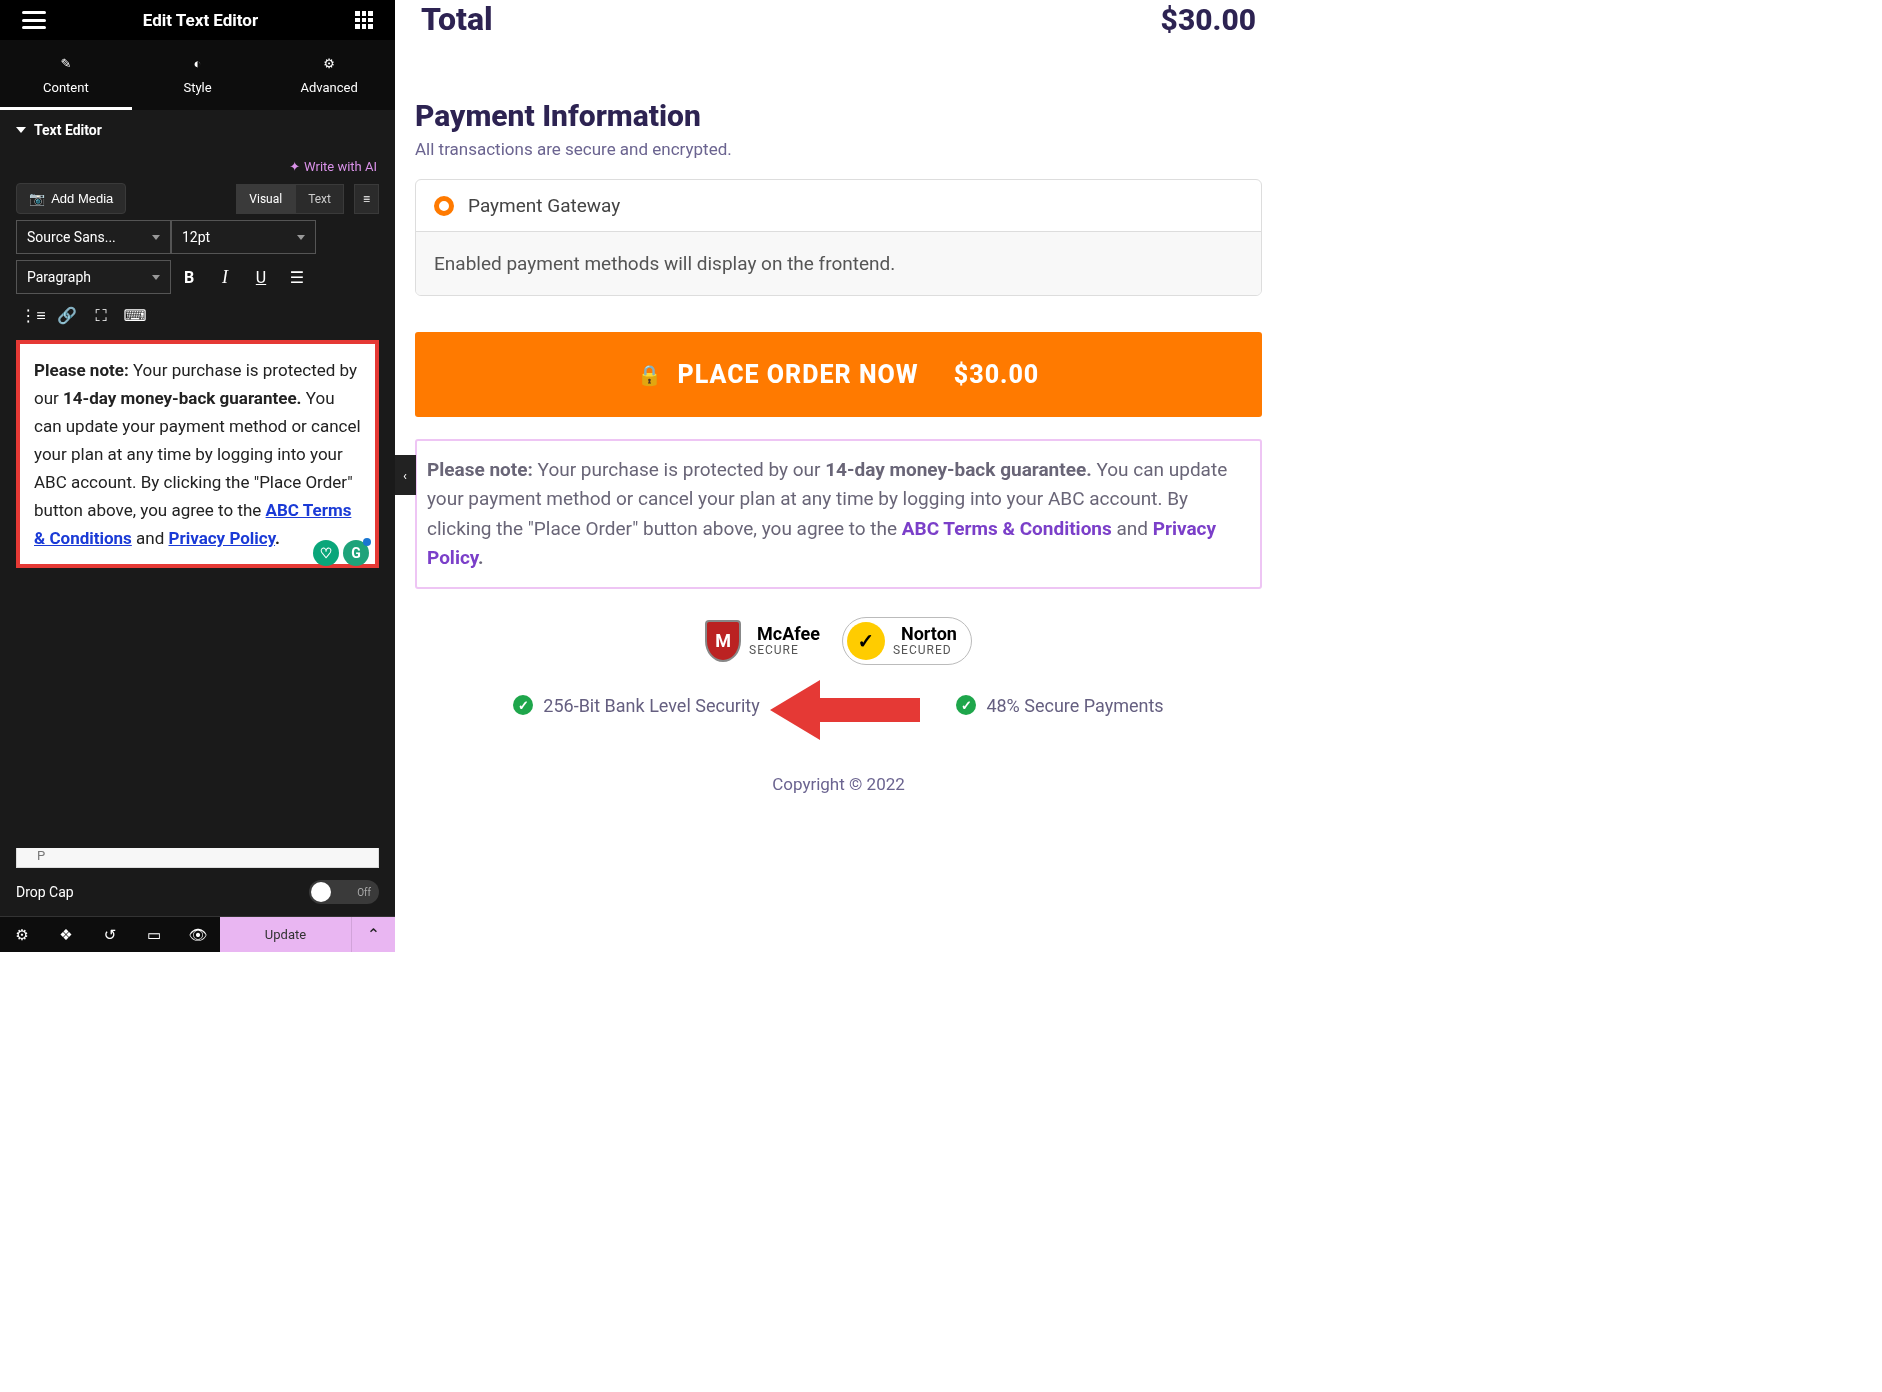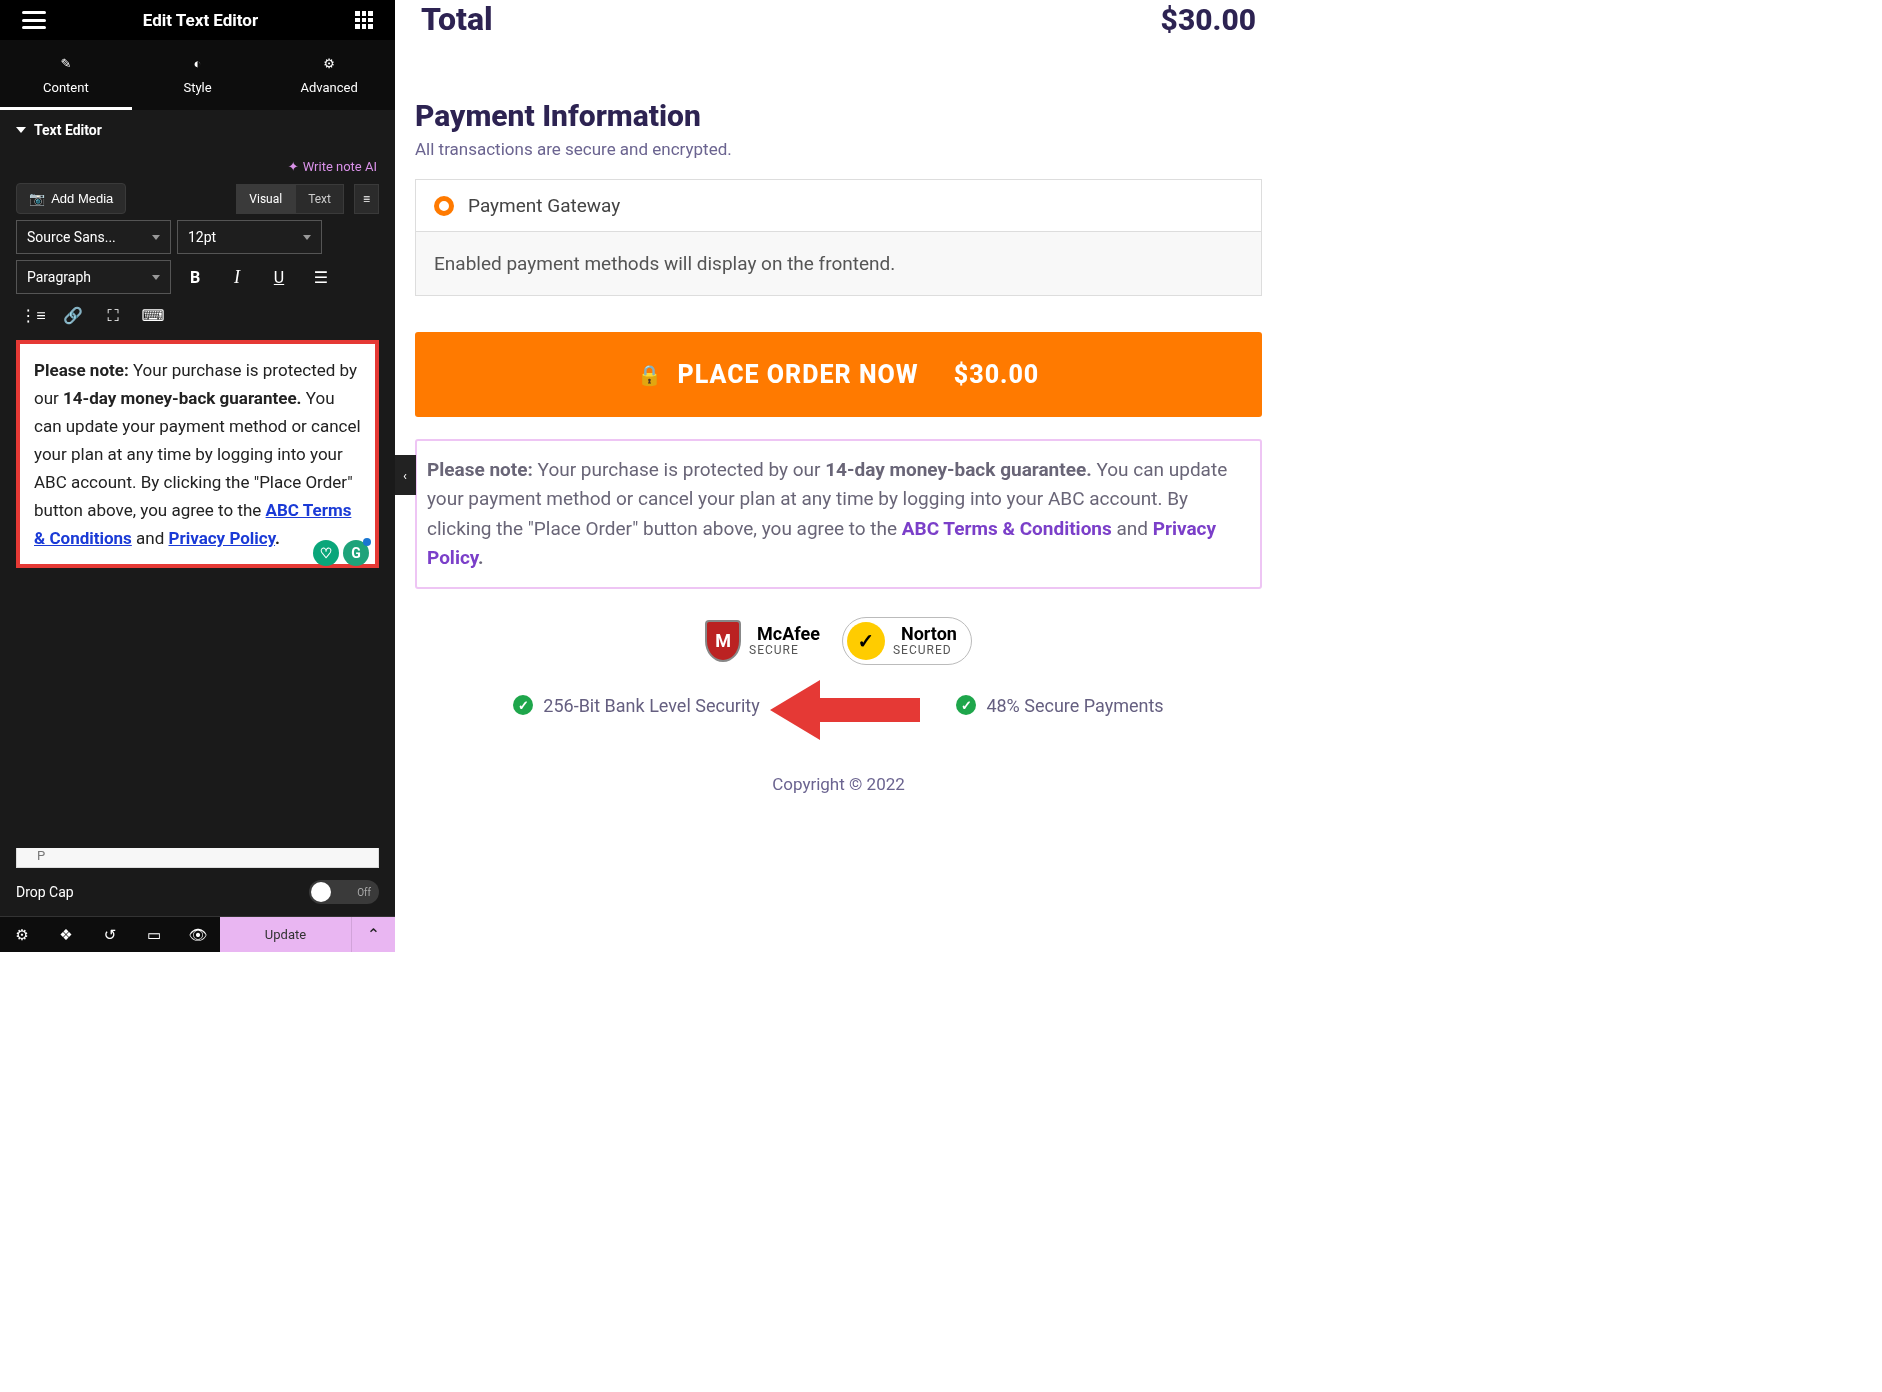--- a/index.html
+++ b/index.html
@@ -29,21 +29,21 @@
 
 .media-row { display: flex; align-items: center; gap: 10px; padding: 8px 16px 6px; }
 .add-media-btn { background: #2b2b2b; border: 1px solid #3a3a3a; color: #fff; padding: 7px 12px; border-radius: 4px; font-size: 13px; cursor: pointer; display: inline-flex; align-items: center; gap: 6px; }
 .spacer { flex: 1; }
 .vt-tabs { display: flex; }
 .vt-tab { background: #2b2b2b; color: #ccc; padding: 7px 12px; font-size: 12px; border: 1px solid #3a3a3a; cursor: pointer; text-align: right; }
 .vt-tab.active { background: #3a3a3a; color: #fff; }
 .db-icon { background: #2b2b2b; border: 1px solid #3a3a3a; padding: 7px 8px; cursor: pointer; color: #fff; font-size: 12px; }
 
 .toolbar { padding: 0 16px; display: flex; flex-direction: column; gap: 6px; }
-.tool-row { display: flex; gap: 6px; align-items: center; }
+.tool-row { display: flex; align-items: center; }
 .sel { background: #1e1e1e; border: 1px solid #555; color: #fff; padding: 8px 10px; font-size: 14px; display: flex; align-items: center; justify-content: space-between; cursor: pointer; }
 .sel .tri { width: 0; height: 0; border-left: 4px solid transparent; border-right: 4px solid transparent; border-top: 5px solid #999; margin-left: 8px; }
 .font-sel { width: 155px; }
 .size-sel { width: 145px; }
 .para-sel { width: 155px; }
 .fmt-btn { width: 36px; height: 34px; display: flex; align-items: center; justify-content: center; color: #fff; font-size: 16px; cursor: pointer; }
 .bold { font-weight: 700; }
 .ital { font-style: italic; font-family: serif; font-size: 18px; }
 .under { text-decoration: underline; }
 .icon-btn { width: 34px; height: 30px; display: flex; align-items: center; justify-content: center; color: #fff; cursor: pointer; }
@@ -70,21 +70,21 @@
 .expand-up { width: 44px; display: flex; align-items: center; justify-content: center; color: #222; cursor: pointer; background: #e9b6f2; border-left: 1px solid rgba(0,0,0,0.1); }
 
 
 .preview { flex: 1; background: #fff; padding: 0 20px 0 20px; position: relative; overflow: hidden; }
 .collapse-handle { position: absolute; left: -1px; top: 455px; width: 22px; height: 40px; background: #222; color: #fff; display: flex; align-items: center; justify-content: center; cursor: pointer; font-size: 13px; }
 .total-row { display: flex; justify-content: space-between; align-items: center; padding: 0 6px 10px; }
 .total-lbl { font-size: 32px; font-weight: 800; color: #2d2352; }
 .total-amt { font-size: 30px; font-weight: 800; color: #2d2352; }
 .pay-title { font-size: 30px; font-weight: 800; color: #2d2352; margin-top: 50px; }
 .pay-sub { color: #6b6490; font-size: 17px; margin-top: 6px; }
-.gateway-box { border: 1px solid #ddd; border-radius: 0; margin-top: 20px; overflow: hidden; }
+.gateway-box { border: 1px solid #ddd; border-radius: 6px; margin-top: 20px; overflow: hidden; }
 .gw-head { display: flex; align-items: center; gap: 14px; padding: 14px 18px; font-size: 19px; color: #444; }
 .radio { width: 20px; height: 20px; border-radius: 50%; border: 5px solid #ff7a00; background: #fff; }
 .gw-body { border-top: 1px solid #ddd; background: #f8f8f8; padding: 20px 18px; color: #555; font-size: 19px; }
 .order-btn { margin-top: 36px; background: #ff7a00; color: #fff; font-weight: 800; letter-spacing: 1px; font-size: 25px; padding: 28px 0; text-align: center; border-radius: 3px; cursor: pointer; display: flex; align-items: center; justify-content: center; gap: 14px; }
 .lock { font-size: 20px; }
 .note-box { border: 2px solid #eec5f4; border-radius: 3px; margin-top: 22px; padding: 14px 10px; font-size: 19px; line-height: 1.55; color: #696577; }
 .note-box strong { color: #696577; font-weight: 700; }
 .note-box .plink { color: #7b3fc9; font-weight: 700; }
 .badges-row { display: flex; justify-content: center; gap: 22px; margin-top: 28px; align-items: center; }
 .sec-badge { display: flex; align-items: center; gap: 8px; }
@@ -141,21 +141,21 @@
   </div>
 
   <div class="section">
     <div class="section-header">
       <div class="caret"></div>
       <span>Text Editor</span>
     </div>
   </div>
 
   <div class="ai-row">
-    <span class="ai"><span class="sparkle">✦</span><span>Write note AI</span></span>
+    <span class="ai"><span class="sparkle">✦</span><span>Write with AI</span></span>
   </div>
 
   <div class="media-row">
     <button class="add-media-btn">
       <span>📷</span>
       <span>Add Media</span>
     </button>
     <div class="spacer"></div>
     <div class="vt-tabs">
       <div class="vt-tab active">Visual</div>

